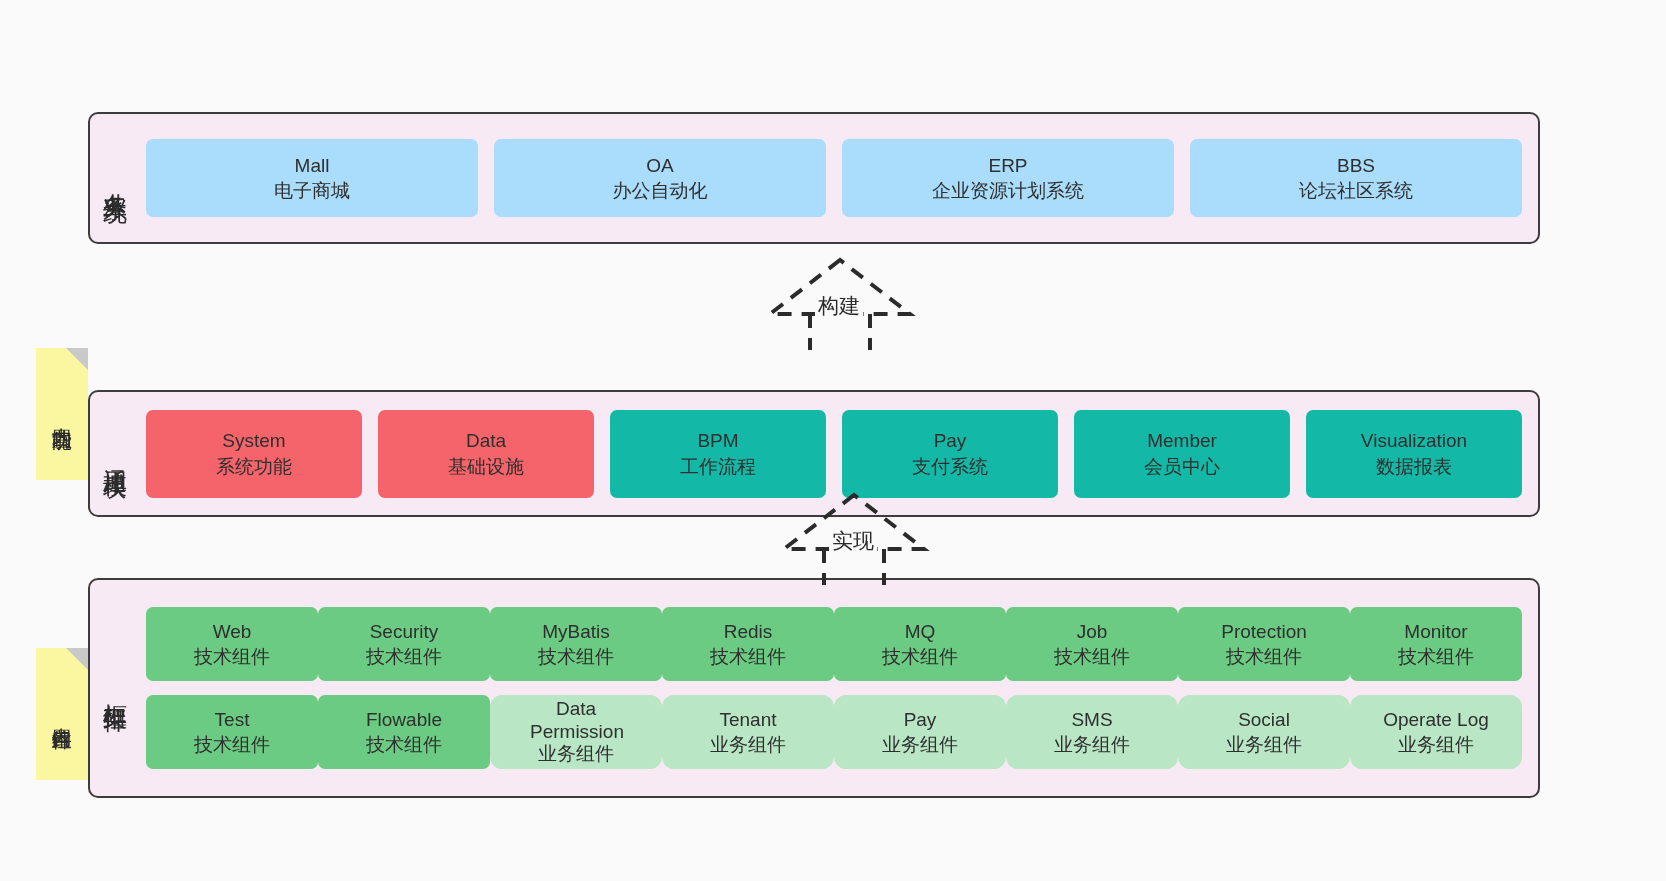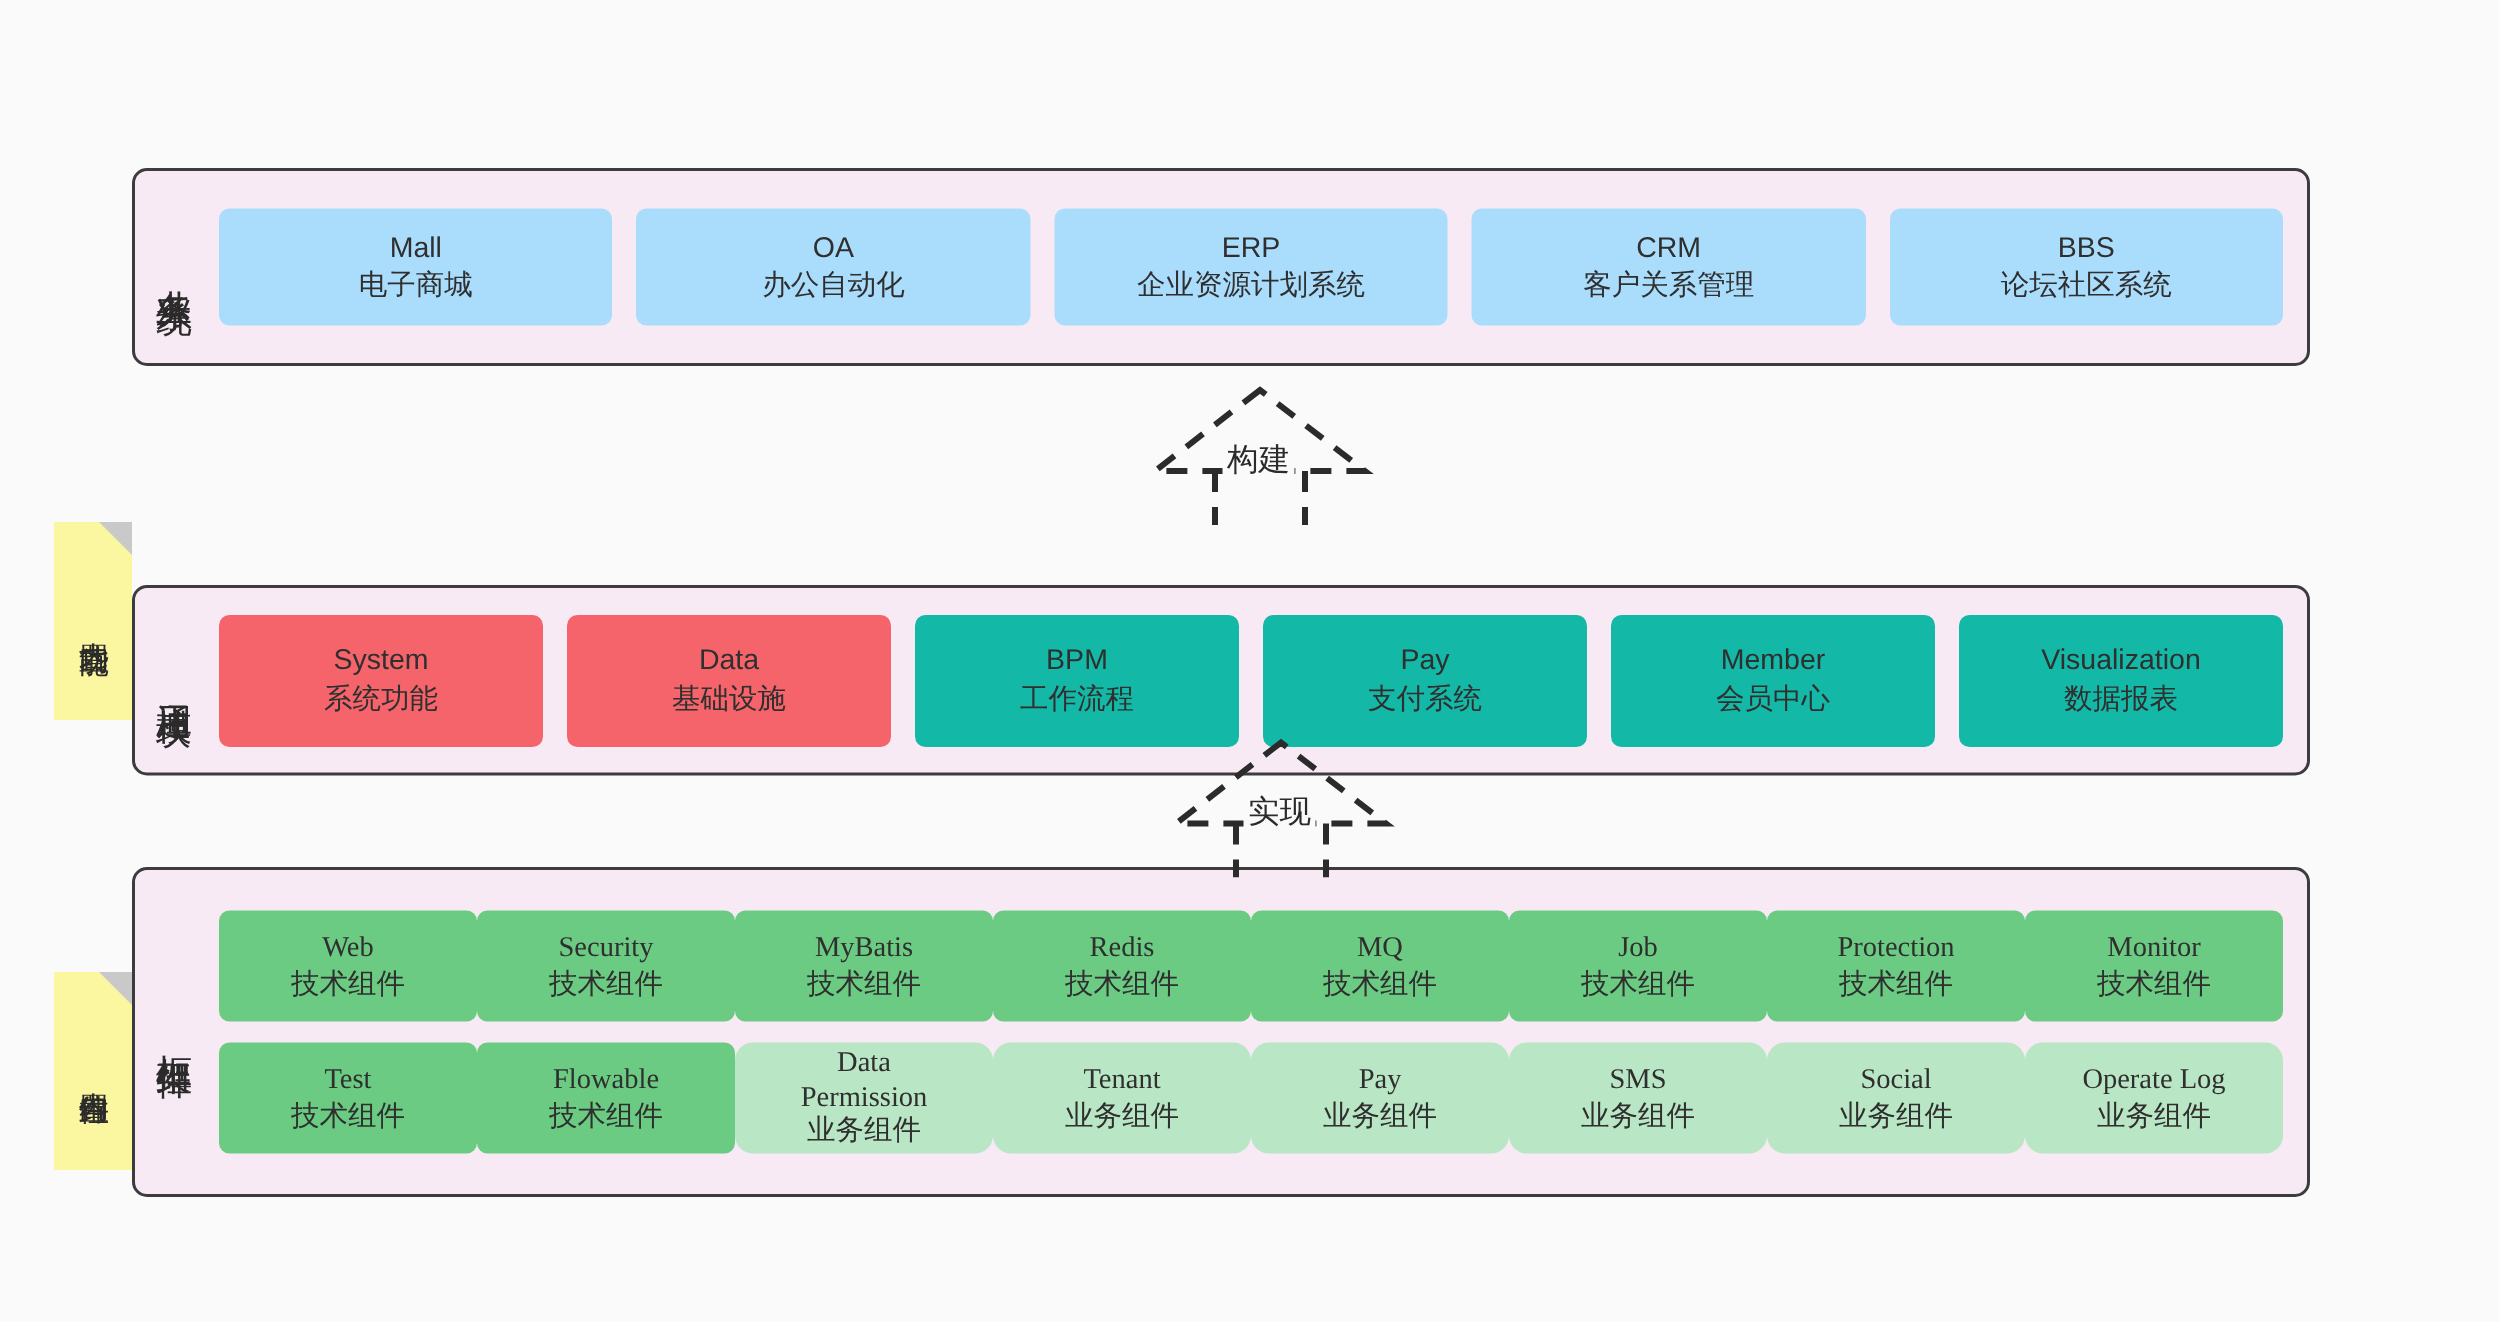--- a/index.html
+++ b/index.html
@@ -49,21 +49,20 @@
   }
   .layer-body.two-rows {
     flex-direction: column;
     gap: 14px;
     justify-content: center;
   }
   .row {
     display: flex;
     width: 100%;
     align-items: stretch;
-    font-family: Liberation Serif, serif;
   }
 
   
   .card {
     flex: 1 1 0;
     border-radius: 7px;
     display: flex;
     flex-direction: column;
     align-items: center;
     justify-content: center;
@@ -135,24 +134,20 @@
       </div>
       <div class="card blue">
         <span class="ttl">OA</span>
         <span class="sub">办公自动化</span>
       </div>
       <div class="card blue">
         <span class="ttl">ERP</span>
         <span class="sub">企业资源计划系统</span>
       </div>
       <div class="card blue">
-        <span class="ttl">CRM</span>
-        <span class="sub">客户关系管理</span>
-      </div>
-      <div class="card blue">
         <span class="ttl">BBS</span>
         <span class="sub">论坛社区系统</span>
       </div>
     </div>
   </div>
 
   <div class="connector" style="left:752px; top:252px; width:180px; height:98px;">
     <svg width="180" height="98" viewBox="0 0 180 98">
       <path d="M 88 8 L 18 62 L 158 62 Z" fill="none" stroke="#2b2b2b" stroke-width="4" stroke-dasharray="14,10" stroke-linecap="butt"></path>
       <path d="M 58 62 L 58 98 M 118 62 L 118 98" fill="none" stroke="#2b2b2b" stroke-width="4" stroke-dasharray="14,10"></path>

